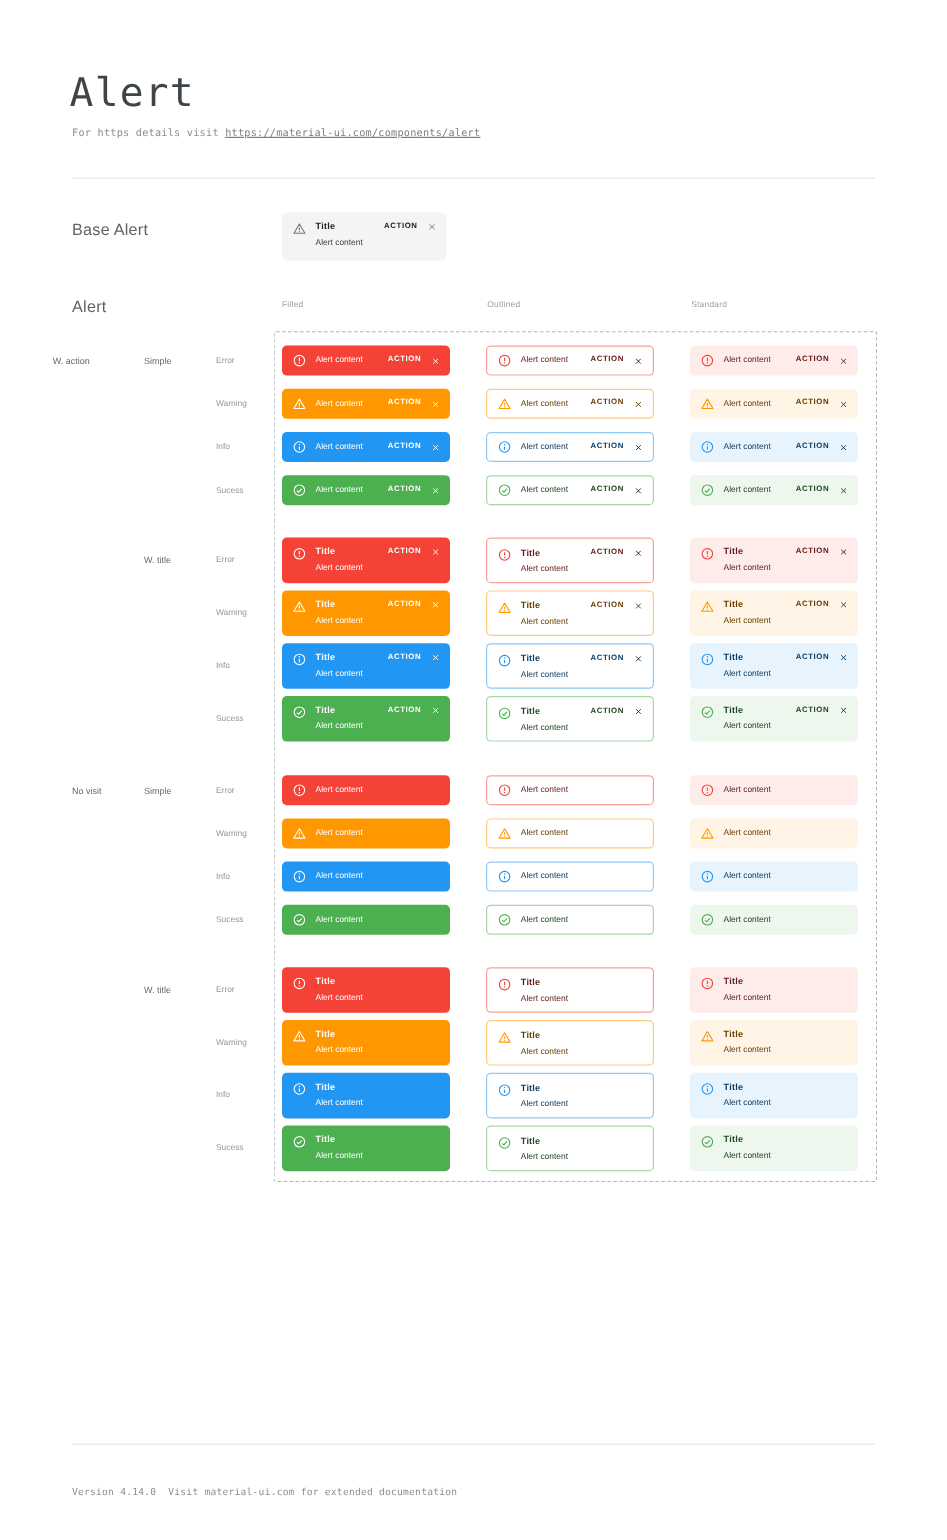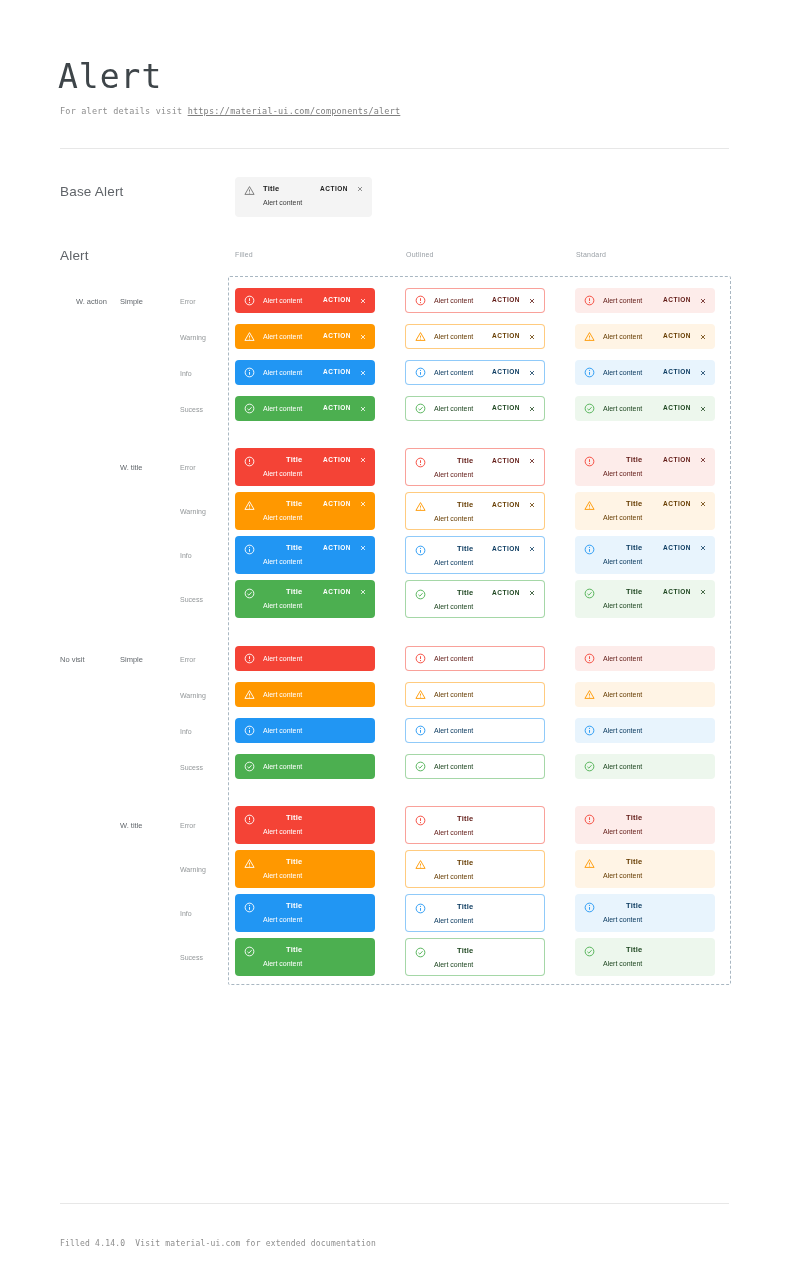--- a/index.html
+++ b/index.html
@@ -1,18 +1,18 @@
 <!DOCTYPE html>
 <html><head>
 <meta charset="utf-8">
 <style>
   html,body{margin:0;padding:0;background:#fff;}
   .page{position:relative;width:789px;height:1283px;background:#ffffff;overflow:hidden;
         font-family:"Liberation Sans",sans-serif;}
-  .abs{position:absolute;text-align:right;}
+  .abs{position:absolute;}
 
   
   .page-title{left:58px;top:57px;font-family:"DejaVu Sans Mono",monospace;
               font-size:33px;font-weight:500;color:#3e4549;letter-spacing:1px;margin:0;}
   .subtitle{left:60px;top:106px;font-family:"DejaVu Sans Mono",monospace;
             font-size:8.5px;color:#8d8d8d;letter-spacing:.2px;}
   .subtitle a{color:#7e7e7e;text-decoration:underline;cursor:pointer;}
   .divider{height:1px;background:#e7e7e7;left:60px;width:669px;}
 
   
@@ -51,21 +51,21 @@
   .footer-text{left:60px;top:1239px;font-family:"DejaVu Sans Mono",monospace;
                font-size:8px;color:#8d8d8d;white-space:pre;letter-spacing:.2px;}
 </style>
 </head>
 <body>
 
 <div class="page">
 
   <h1 class="abs page-title">Alert</h1>
 
-  <div class="abs subtitle"><span>For alert details visit </span><a>https://material-ui.com/components/alert</a></div>
+  <div class="abs subtitle"><span>For https details visit </span><a>https://material-ui.com/components/alert</a></div>
 
   <div class="abs divider" style="top:148px;"></div>
 
   <div class="abs section-label" style="left:60px;top:184px;">Base Alert</div>
 
   <div class="alert titled base-alert">
     <span class="a-icon">
         <svg viewBox="0 0 24 24">
           <path d="M12 3.5 L22 20.5 H2 Z" fill="none" stroke="currentColor" stroke-width="2" stroke-linejoin="round"></path>
           <line x1="12" y1="10" x2="12" y2="14.5" stroke="currentColor" stroke-width="2"></line>
@@ -88,21 +88,21 @@
 
   <div class="abs section-label" style="left:60px;top:248px;">Alert</div>
 
   <div class="abs col-header" style="left:235px;">Filled</div>
   <div class="abs col-header" style="left:406px;">Outlined</div>
   <div class="abs col-header" style="left:576px;">Standard</div>
 
   <div class="abs dashed-frame"></div>
 
   <div class="abs" style="left:0;top:0;width:789px;height:1283px;pointer-events:none;" id="grid-layer">
-      <div class="grid-label lvl1" style="position: absolute; left: 76px; top: 300.5px;">W. action</div>
+      <div class="grid-label lvl1" style="position: absolute; left: 44px; top: 300.5px;">W. action</div>
       <div class="grid-label lvl2" style="position: absolute; left: 120px; top: 300.5px;">Simple</div>
       <div class="grid-label lvl3" style="position: absolute; left: 180px; top: 300.5px;">Error</div>
       <div class="alert simple" style="left: 235px; top: 288px; width: 140px; height: 25px; background: rgb(244, 67, 54); color: rgb(255, 255, 255);">
         <span class="a-icon" style="color: rgb(255, 255, 255);">
           <svg viewBox="0 0 24 24">
             <circle cx="12" cy="12" r="9.5" fill="none" stroke="currentColor" stroke-width="2"></circle>
             <line x1="12" y1="7" x2="12" y2="13" stroke="currentColor" stroke-width="2"></line>
             <circle cx="12" cy="16.5" r="1.3" fill="currentColor"></circle>
           </svg>
         </span>
@@ -893,15 +893,15 @@
           </svg>
         </span>
         <div class="a-body">
           <div class="a-title">Title</div>
           <div class="a-content">Alert content</div>
         </div>
       </div>
     </div>
 
   <div class="abs divider" style="top:1203px;"></div>
-  <div class="abs footer-text">Filled 4.14.0  Visit material-ui.com for extended documentation</div>
+  <div class="abs footer-text">Version 4.14.0  Visit material-ui.com for extended documentation</div>
 
 </div>
 
 </body></html>

